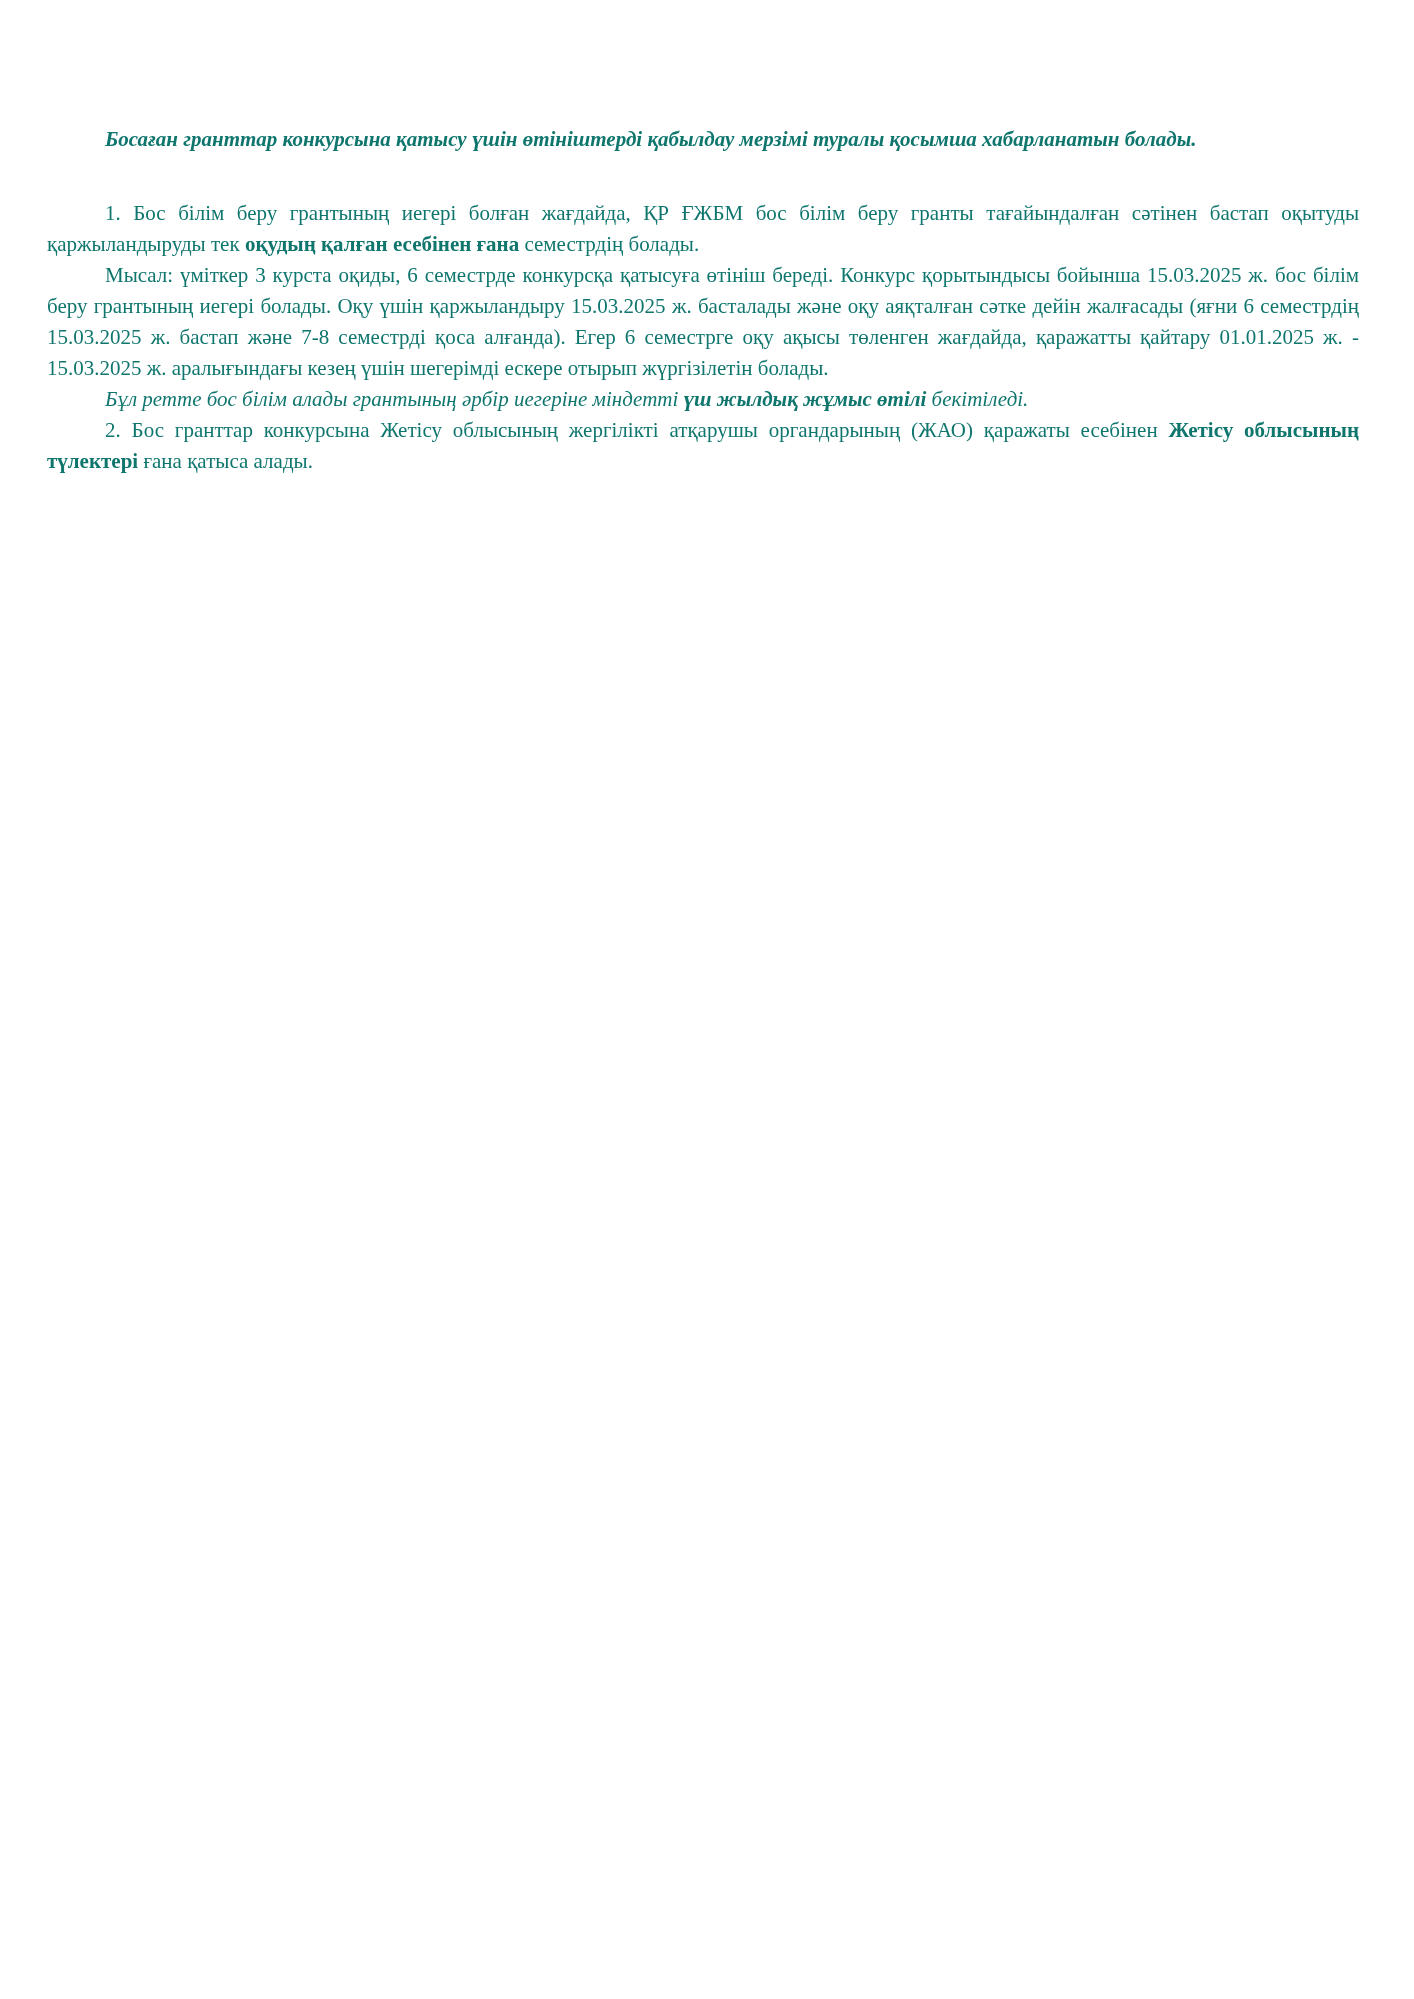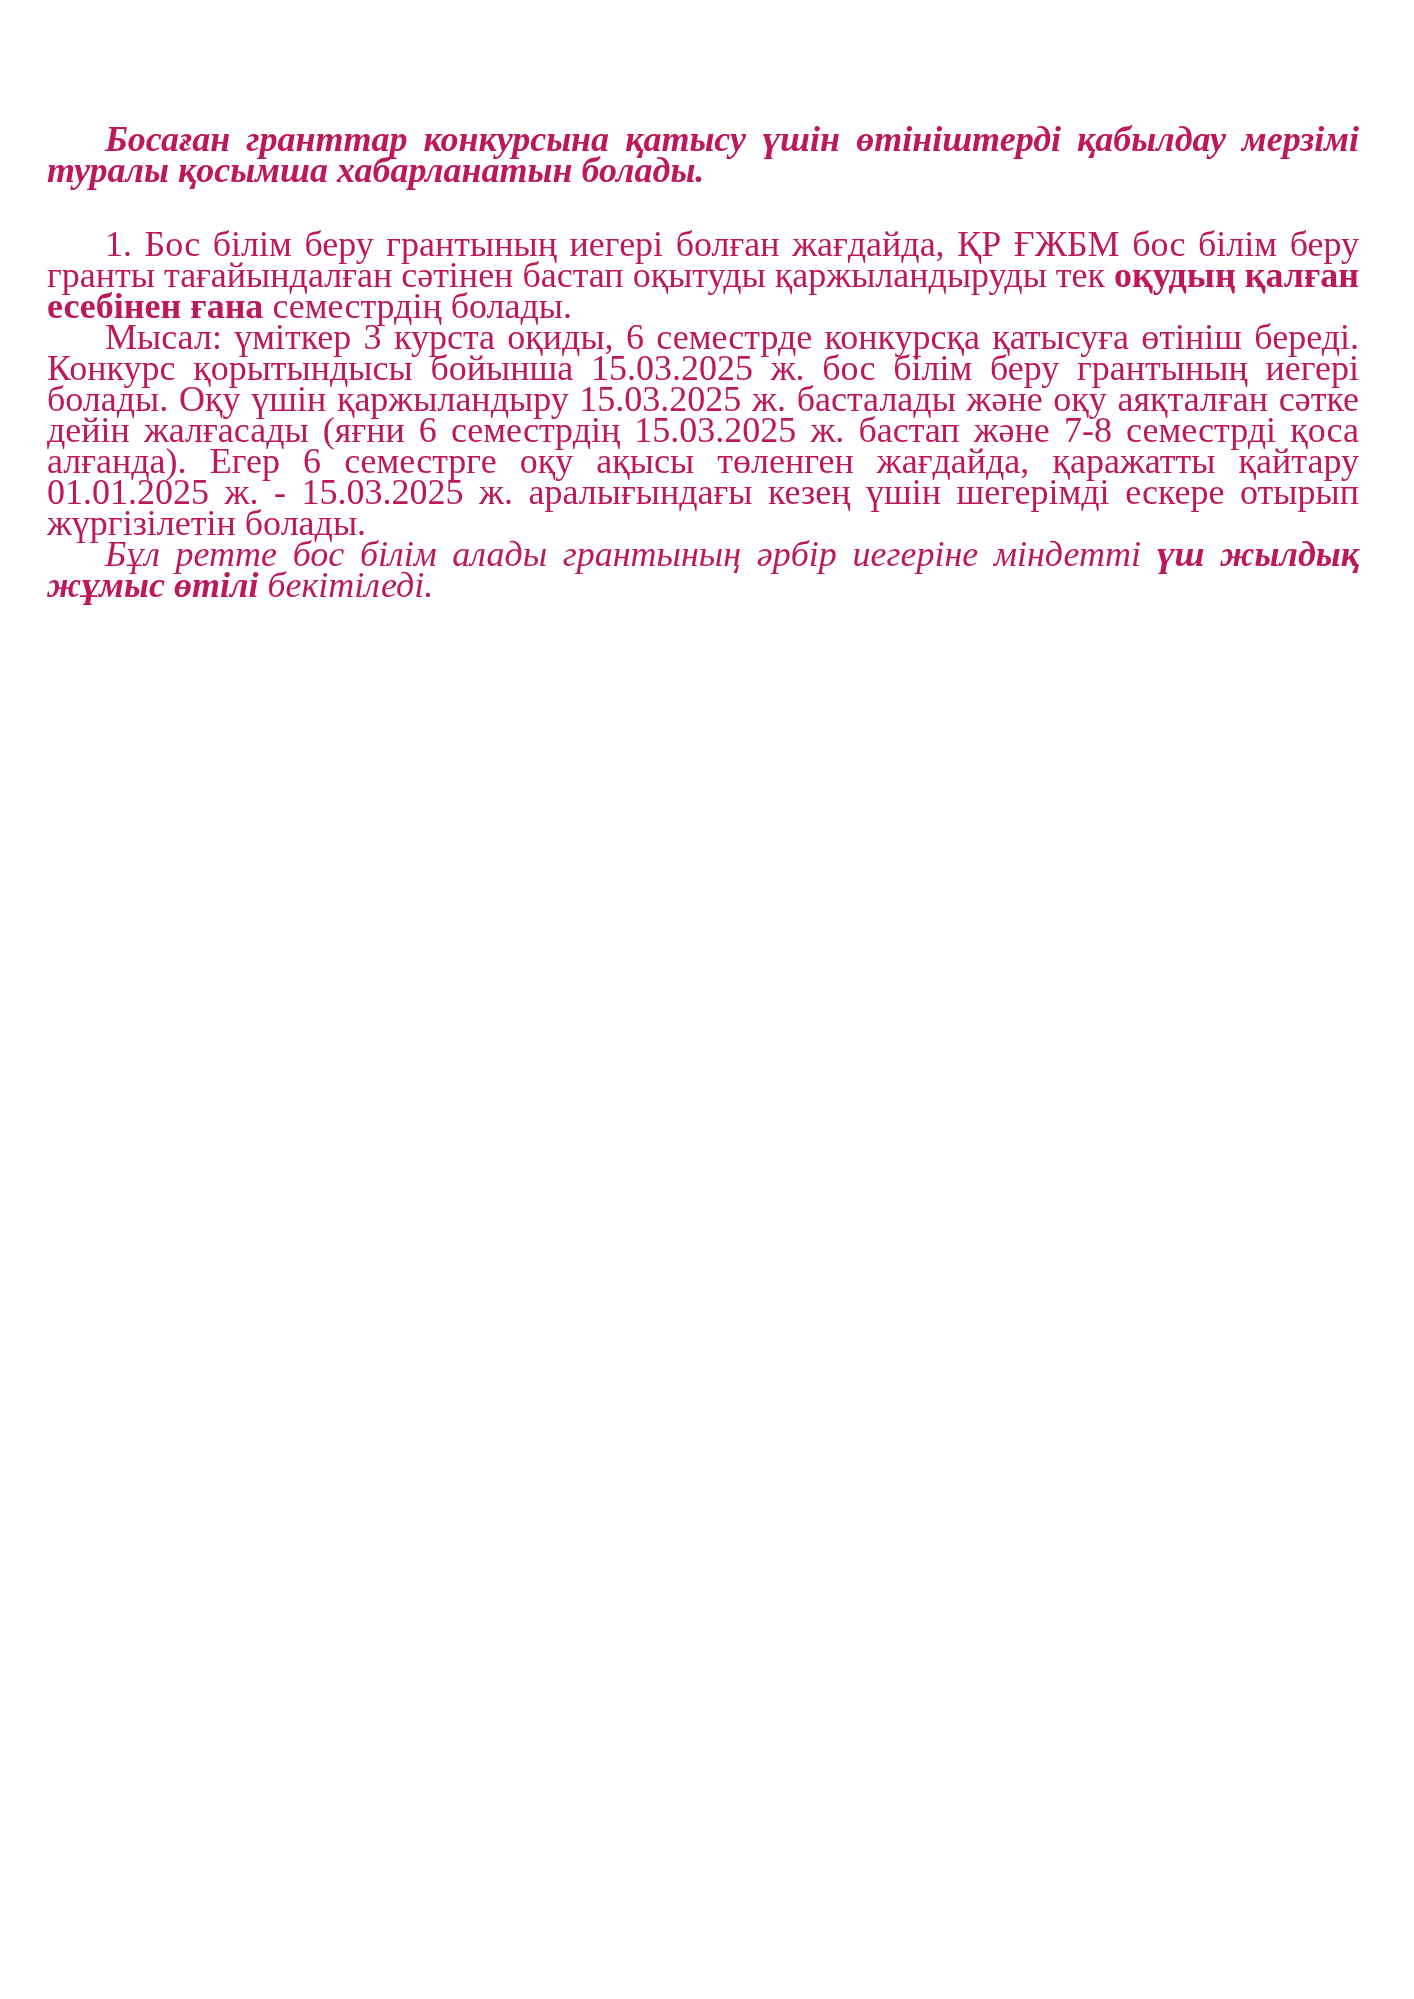--- a/index.html
+++ b/index.html
@@ -14,38 +14,39 @@
     background: #ffffff;
     color: #000000;
     overflow: hidden;
   }
   .doc {
     position: absolute;
     left: 47px;
     top: 124px;
     width: 1312px;
     font-family: "Liberation Serif", "DejaVu Serif", serif;
-    font-size: 36px;
+    font-size: 21px;
     line-height: 31px;
     text-align: justify;
-    color: #be185d;
+    color: #0f766e;
   }
   .para {
     margin: 0;
     text-indent: 58px;
   }
   .para.title {
     margin-bottom: 43px;
   }
   .run-bold   { font-weight: bold; }
   .run-italic { font-style: italic; }
 </style>
 </head>
 <body>
 
 <div class="page">
   <div class="doc" id="doc">
       <p class="para title"><span class="run-bold run-italic">Босаған гранттар конкурсына қатысу үшін өтініштерді қабылдау мерзімі туралы қосымша хабарланатын болады.</span></p>
       <p class="para"><span>1.&nbsp;Бос білім беру грантының иегері болған жағдайда, ҚР ҒЖБМ бос білім беру гранты тағайындалған сәтінен бастап оқытуды қаржыландыруды тек </span><span class="run-bold">оқудың қалған есебінен ғана</span><span> семестрдің болады.</span></p>
       <p class="para"><span>Мысал: үміткер 3 курста оқиды, 6 семестрде конкурсқа қатысуға өтініш береді. Конкурс қорытындысы бойынша 15.03.2025 ж. бос білім беру грантының иегері болады. Оқу үшін қаржыландыру 15.03.2025 ж. басталады және оқу аяқталған сәтке дейін жалғасады (яғни 6 семестрдің 15.03.2025 ж. бастап және 7-8 семестрді қоса алғанда). Егер 6 семестрге оқу ақысы төленген жағдайда, қаражатты қайтару 01.01.2025 ж. - 15.03.2025 ж. аралығындағы кезең үшін шегерімді ескере отырып жүргізілетін болады.</span></p>
       <p class="para"><span class="run-italic">Бұл ретте бос білім алады грантының әрбір иегеріне міндетті </span><span class="run-bold run-italic">үш жылдық жұмыс өтілі</span><span class="run-italic"> бекітіледі.</span></p>
+      <p class="para"><span>2.&nbsp;Бос гранттар конкурсына Жетісу облысының жергілікті атқарушы органдарының (ЖАО) қаражаты есебінен </span><span class="run-bold">Жетісу облысының түлектері</span><span> ғана қатыса алады.</span></p>
     </div>
 </div>
 
 </body></html>

